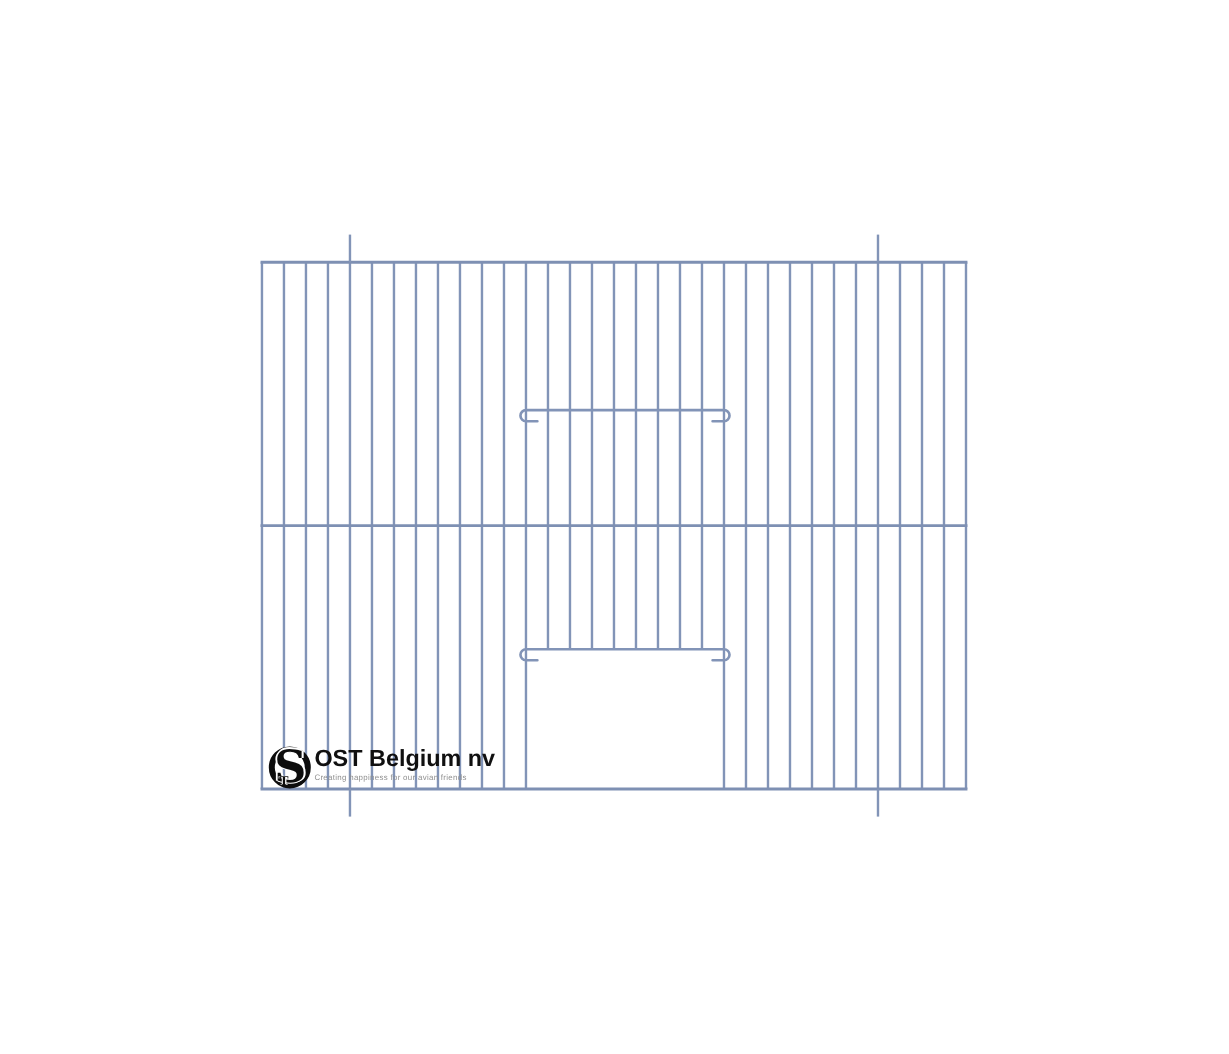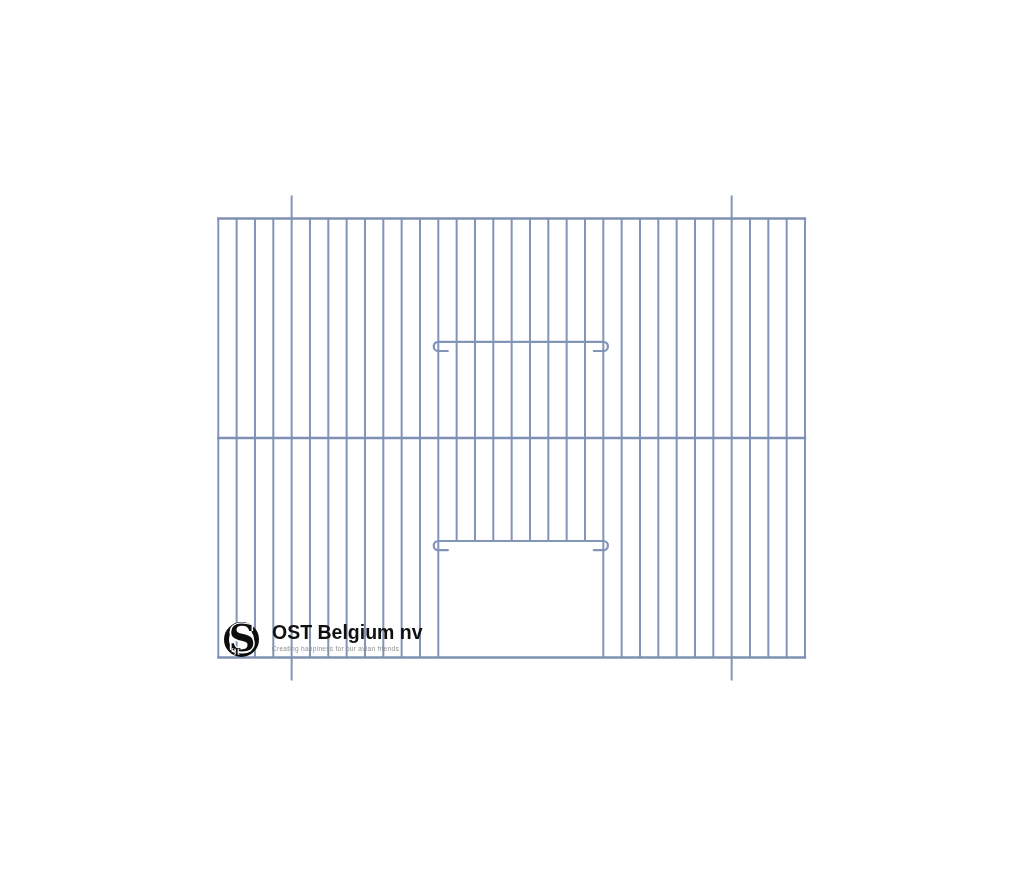--- a/index.html
+++ b/index.html
@@ -60,21 +60,21 @@
     left: 9px;
     bottom: 1px;
     font-family: "DejaVu Serif", serif;
     font-weight: 700;
     font-size: 10px;
     line-height: 1;
     color: #0d0d0d;
     text-shadow: -1px 0 0 #ffffff, 1px 0 0 #ffffff;
   }
   .logo-text {
-    margin-left: 12px;
+    margin-left: 2px;
     padding-top: 2px;
   }
   .company {
     font-weight: bold;
     font-size: 19.5px;
     line-height: 19px;
     letter-spacing: 0px;
     color: #101010;
     white-space: nowrap;
   }

